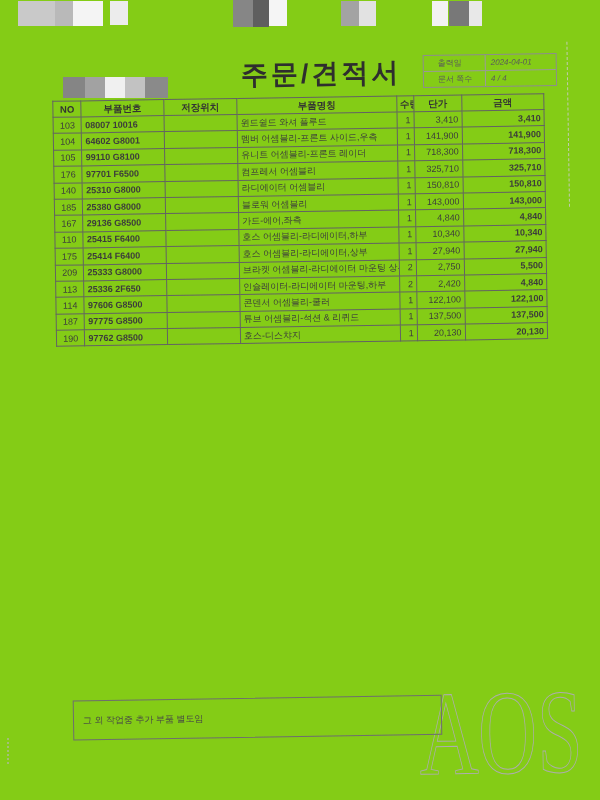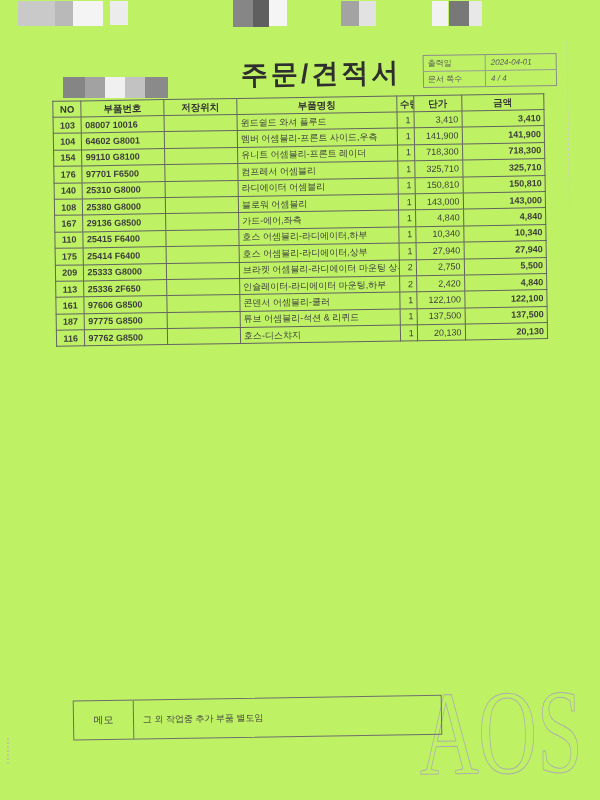--- a/index.html
+++ b/index.html
@@ -1,42 +1,42 @@
 <!DOCTYPE html>
 <html><head>
 <meta charset="utf-8">
 <style>
   html,body{margin:0;padding:0;background:#ffffff;}
-  .page{position:relative;width:600px;height:800px;background:#bef264;overflow:hidden;
+  .page{position:relative;width:600px;height:800px;background:#84cc16;overflow:hidden;
         font-family:"Liberation Sans","DejaVu Sans",sans-serif;color:#3c3c3c;}
   
   .redact{position:absolute;}
   
   .skew{position:absolute;left:0;top:0;width:600px;height:800px;transform:rotate(-0.9deg);transform-origin:50% 50%;}
   .title{position:absolute;left:246px;top:56px;font-size:27px;font-weight:bold;letter-spacing:3px;color:#2e2e2e;}
   
   .info-box{position:absolute;left:428px;top:57px;width:132px;border:1px solid #8d8d8d;font-size:8px;color:#5a5a5a;}
   .info-row{display:flex;height:15px;line-height:15px;}
   .info-row + .info-row{border-top:1px solid #9a9a9a;}
-  .info-label{width:62px;border-right:1px solid #9a9a9a;padding-left:4px;box-sizing:border-box;}
+  .info-label{width:62px;border-right:1px solid #9a9a9a;padding-left:14px;box-sizing:border-box;}
   .info-value{flex:1;padding-left:5px;font-style:italic;}
   
   table.parts{position:absolute;left:57px;top:97px;width:492px;border-collapse:collapse;table-layout:fixed;z-index:2;}
   table.parts th,table.parts td{border:1px solid #636363;padding:0 3px;box-sizing:border-box;
       font-size:9px;line-height:10px;overflow:hidden;white-space:nowrap;}
   table.parts th{height:16px;font-size:9.5px;font-weight:bold;color:#333;text-align:center;}
   table.parts td{height:16.4px;color:#3c3c3c;}
   .c-no{width:28px;text-align:center;}
   .c-part{width:81px;font-weight:bold;}
   .c-loc{width:72px;}
   .c-name{width:157px;}
   .c-qty{width:17px;text-align:right;}
   .c-price{width:47px;text-align:right;}
   .c-amt{width:81px;text-align:right;font-weight:bold;}
-  td.c-no{font-weight:bold;}
+  td.c-no{font-weight:normal;}
   
   .memo{position:absolute;left:68px;top:697px;width:367px;height:38px;border:1px solid #6e6e6e;
         display:flex;z-index:2;background:transparent;}
   .memo-label{width:59px;border-right:1px solid #6e6e6e;display:flex;align-items:center;justify-content:center;
         font-size:10px;color:#444;}
   .memo-text{flex:1;display:flex;align-items:center;padding-left:9px;font-size:9px;color:#474747;}
   
   .watermark{position:absolute;left:414px;top:676px;z-index:0;
         font-family:"Liberation Serif","DejaVu Serif",serif;font-size:120px;line-height:1;
         color:transparent;-webkit-text-stroke:1px #adadad;letter-spacing:0px;
@@ -109,21 +109,21 @@
           <tr>
             <td class="c-no">104</td>
             <td class="c-part">64602 G8001</td>
             <td class="c-loc"></td>
             <td class="c-name">멤버 어셈블리-프론트 사이드,우측</td>
             <td class="c-qty">1</td>
             <td class="c-price">141,900</td>
             <td class="c-amt">141,900</td>
           </tr>
           <tr>
-            <td class="c-no">154</td>
+            <td class="c-no">105</td>
             <td class="c-part">99110 G8100</td>
             <td class="c-loc"></td>
             <td class="c-name">유니트 어셈블리-프론트 레이더</td>
             <td class="c-qty">1</td>
             <td class="c-price">718,300</td>
             <td class="c-amt">718,300</td>
           </tr>
           <tr>
             <td class="c-no">176</td>
             <td class="c-part">97701 F6500</td>
@@ -136,21 +136,21 @@
           <tr>
             <td class="c-no">140</td>
             <td class="c-part">25310 G8000</td>
             <td class="c-loc"></td>
             <td class="c-name">라디에이터 어셈블리</td>
             <td class="c-qty">1</td>
             <td class="c-price">150,810</td>
             <td class="c-amt">150,810</td>
           </tr>
           <tr>
-            <td class="c-no">108</td>
+            <td class="c-no">185</td>
             <td class="c-part">25380 G8000</td>
             <td class="c-loc"></td>
             <td class="c-name">블로워 어셈블리</td>
             <td class="c-qty">1</td>
             <td class="c-price">143,000</td>
             <td class="c-amt">143,000</td>
           </tr>
           <tr>
             <td class="c-no">167</td>
             <td class="c-part">29136 G8500</td>
@@ -190,51 +190,50 @@
           <tr>
             <td class="c-no">113</td>
             <td class="c-part">25336 2F650</td>
             <td class="c-loc"></td>
             <td class="c-name">인슐레이터-라디에이터 마운팅,하부</td>
             <td class="c-qty">2</td>
             <td class="c-price">2,420</td>
             <td class="c-amt">4,840</td>
           </tr>
           <tr>
-            <td class="c-no">161</td>
+            <td class="c-no">114</td>
             <td class="c-part">97606 G8500</td>
             <td class="c-loc"></td>
             <td class="c-name">콘덴서 어셈블리-쿨러</td>
             <td class="c-qty">1</td>
             <td class="c-price">122,100</td>
             <td class="c-amt">122,100</td>
           </tr>
           <tr>
             <td class="c-no">187</td>
             <td class="c-part">97775 G8500</td>
             <td class="c-loc"></td>
             <td class="c-name">튜브 어셈블리-석션 &amp; 리퀴드</td>
             <td class="c-qty">1</td>
             <td class="c-price">137,500</td>
             <td class="c-amt">137,500</td>
           </tr>
           <tr>
-            <td class="c-no">116</td>
+            <td class="c-no">190</td>
             <td class="c-part">97762 G8500</td>
             <td class="c-loc"></td>
             <td class="c-name">호스-디스챠지</td>
             <td class="c-qty">1</td>
             <td class="c-price">20,130</td>
             <td class="c-amt">20,130</td>
           </tr>
         </tbody>
     </table>
 
     <div class="memo">
-      <div class="memo-label">메모</div>
       <div class="memo-text">그 외 작업중 추가 부품 별도임</div>
     </div>
 
     <div class="watermark">AOS</div>
 
     <div class="fold-line"></div>
   </div>
 
   <div class="edge-mark"></div>
 </div>

